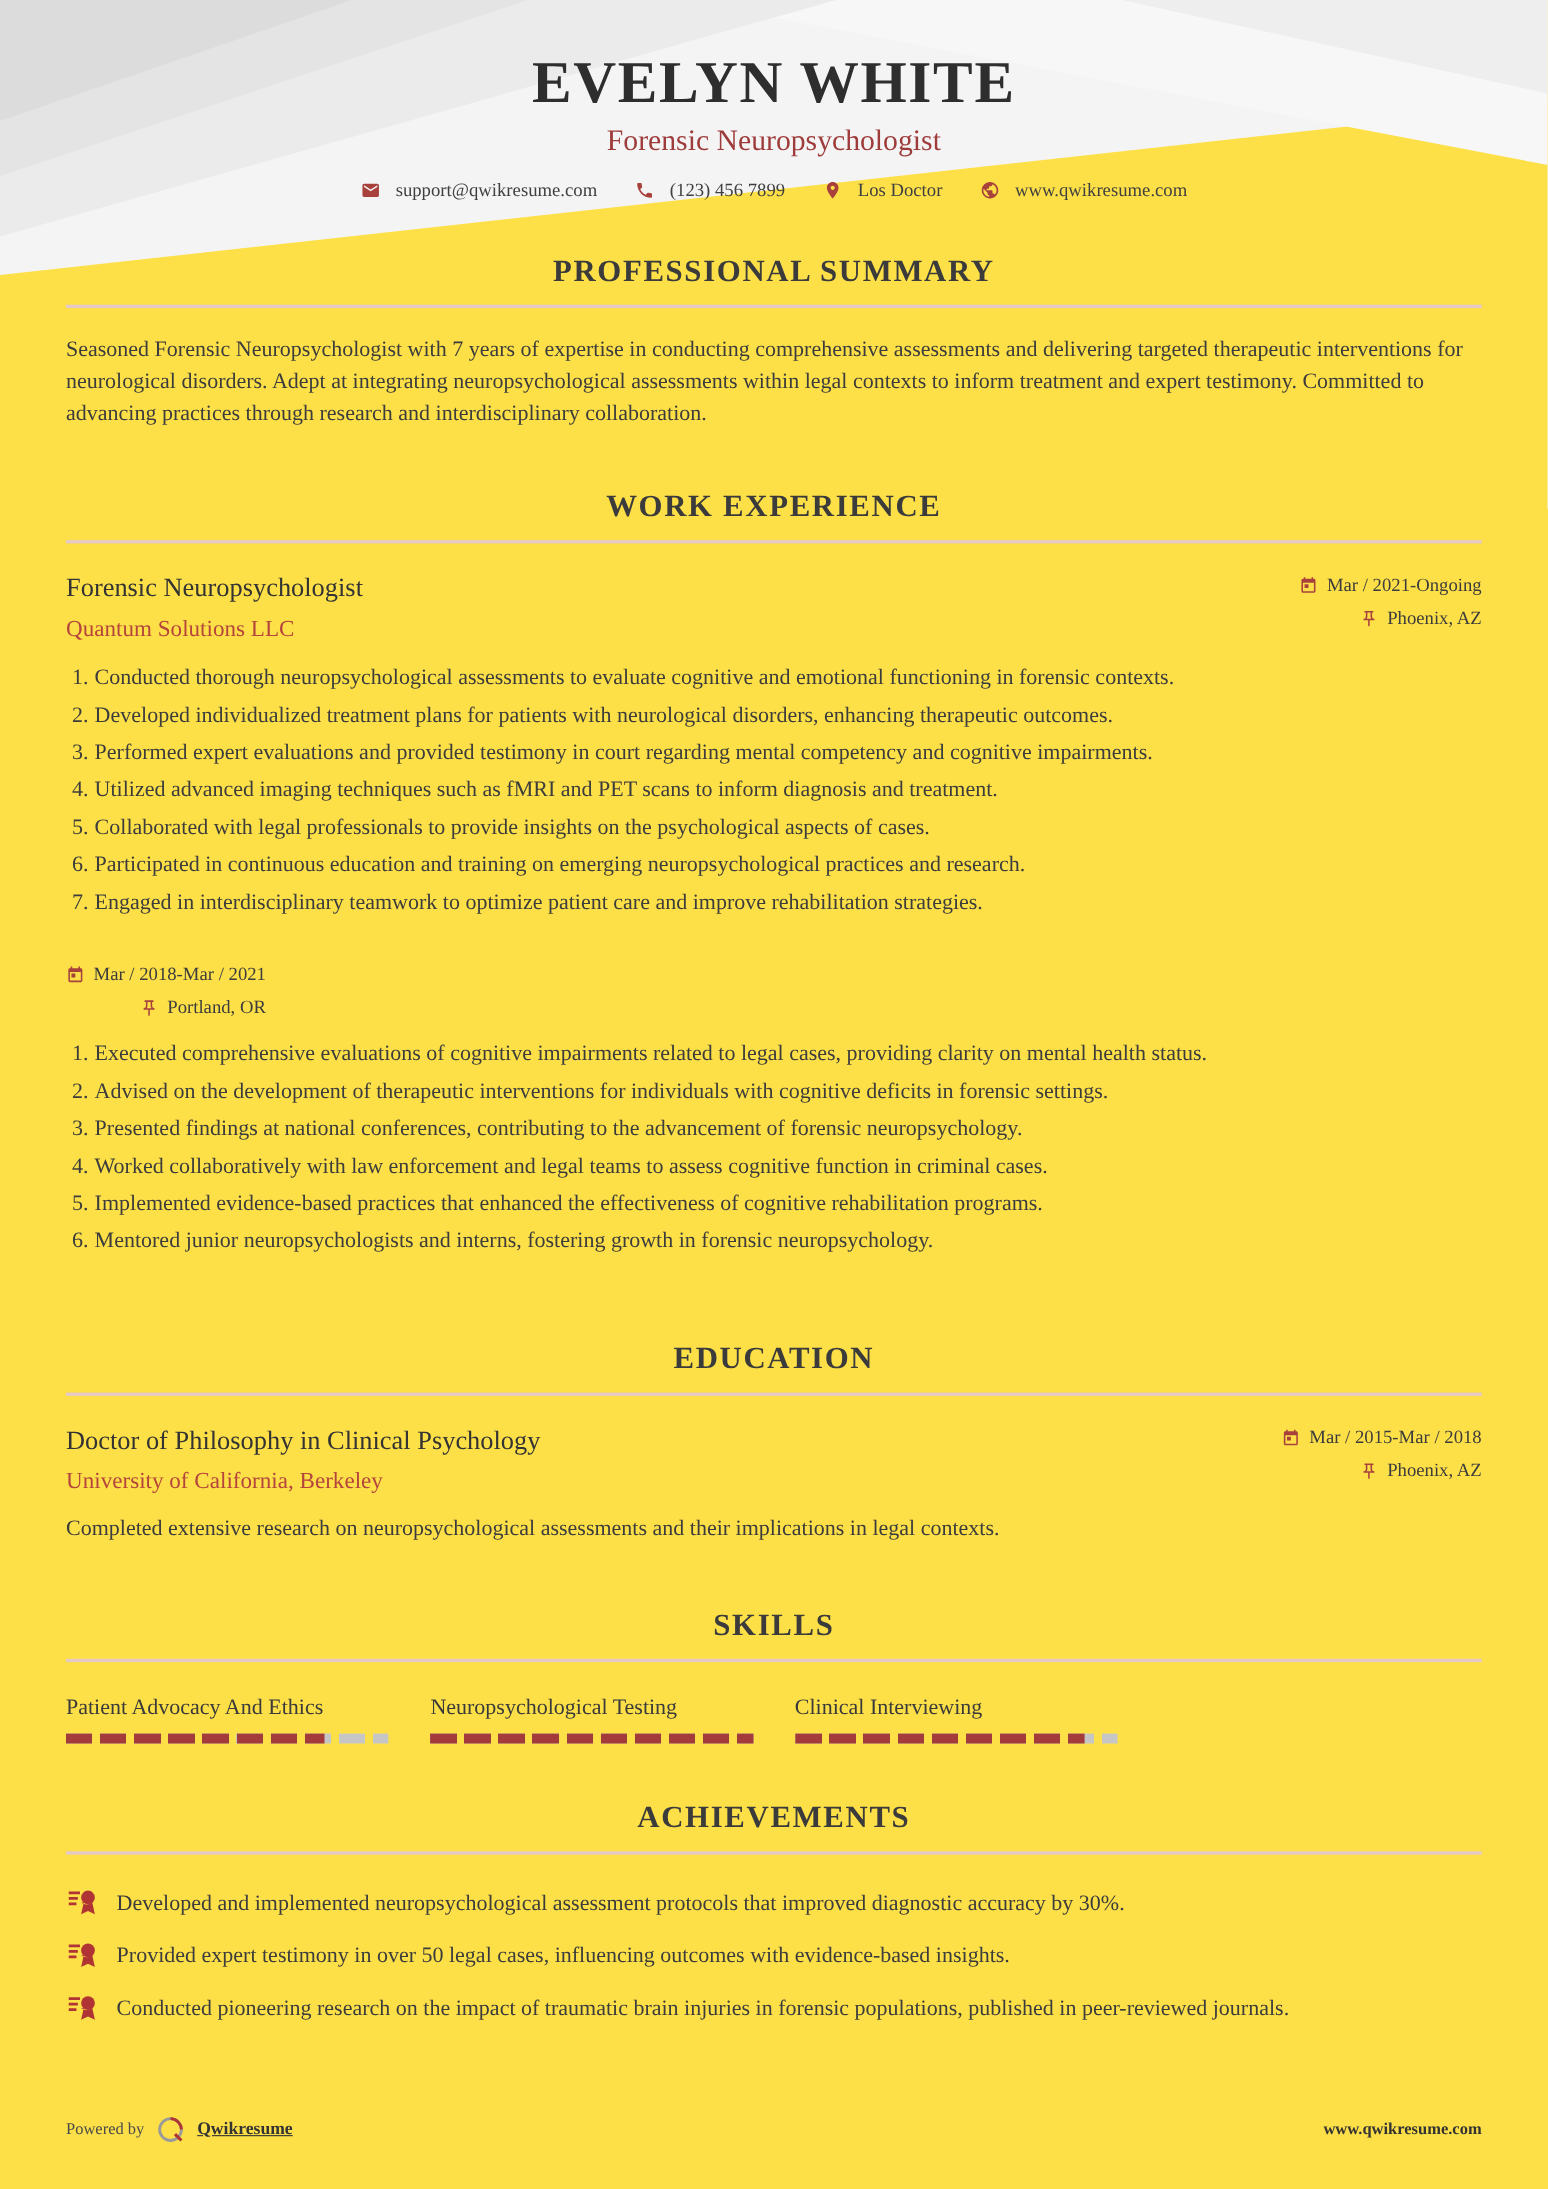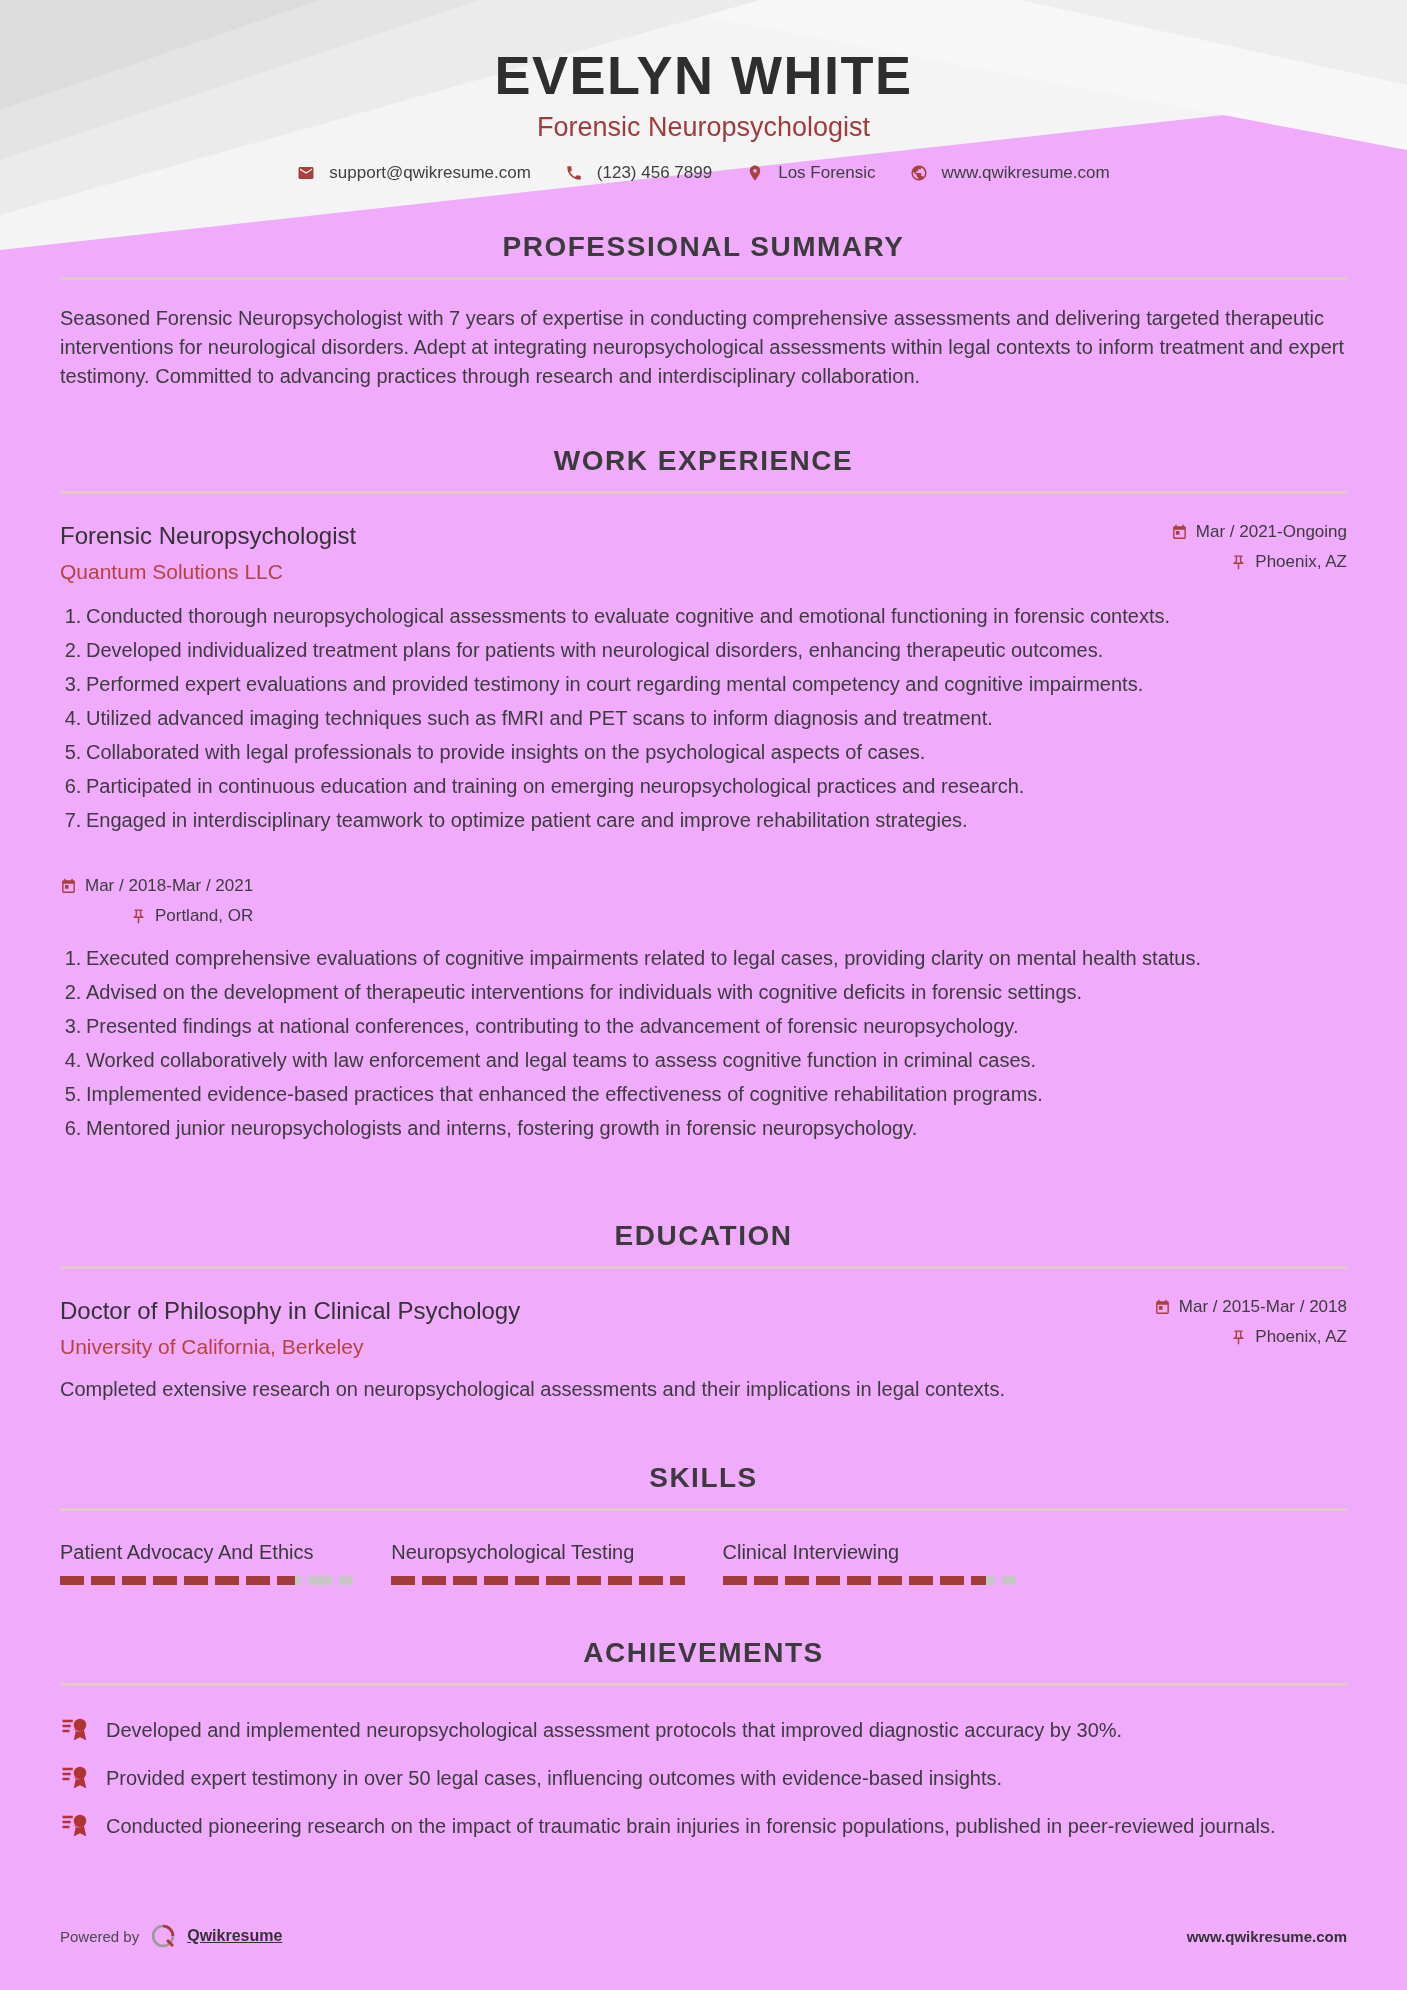--- a/index.html
+++ b/index.html
@@ -1,18 +1,18 @@
 <!DOCTYPE html>
 <html><head>
 <meta charset="utf-8">
 <style>
   * { margin:0; padding:0; box-sizing:border-box; }
   html,body { background:#ffffff; }
   body { font-family:"Liberation Sans", sans-serif; color:#3c3c3c; }
-  .page { width:1407px; height:1990px; margin:0 auto; position:relative; background:#f0abfc; overflow:hidden; display:flex; flex-direction:column; }
+  .page { width:1407px; height:1990px; margin:0 auto; position:relative; background:#fde047; overflow:hidden; display:flex; flex-direction:column;font-family:Liberation Serif, serif; }
   .header-bg { position:absolute; top:0; left:0; width:1407px; height:300px; z-index:0; pointer-events:none; }
   .content { position:relative; z-index:1; padding:0 60px; display:flex; flex-direction:column; flex:1 1 auto; }
 
   
   .hdr { text-align:center; padding-top:44px; }
   .hdr-name { font-size:54px; font-weight:800; letter-spacing:1.5px; color:#2e2e2e; }
   .hdr-title { font-size:27px; color:#9e3b3b; margin-top:6px; font-weight:500; }
   .contact-row { display:flex; justify-content:center; align-items:center; gap:34px; margin-top:20px; }
   .contact { display:flex; align-items:center; gap:14px; font-size:17px; color:#3f3f3f; text-decoration:none; cursor:pointer; }
   .cicon { width:18px; height:18px; color:#a8403c; display:inline-flex; }
@@ -104,21 +104,21 @@
               </svg>
           </span>
           <span>(123) 456 7899</span>
         </a>
         <a class="contact">
           <span class="cicon">
             <svg viewBox="0 0 24 24" fill="currentColor">
                 <path d="M12 2C8.13 2 5 5.13 5 9c0 5.25 7 13 7 13s7-7.75 7-13c0-3.87-3.13-7-7-7zm0 9.5c-1.38 0-2.5-1.12-2.5-2.5S10.62 6.5 12 6.5s2.5 1.12 2.5 2.5-1.12 2.5-2.5 2.5z"></path>
               </svg>
           </span>
-          <span>Los Forensic</span>
+          <span>Los Doctor</span>
         </a>
         <a class="contact">
           <span class="cicon">
             <svg viewBox="0 0 24 24" fill="currentColor">
                 <path d="M12 2C6.48 2 2 6.48 2 12s4.48 10 10 10 10-4.48 10-10S17.52 2 12 2zm-1 17.93c-3.95-.49-7-3.85-7-7.93 0-.62.08-1.21.21-1.79L9 15v1c0 1.1.9 2 2 2v1.93zm6.9-2.54c-.26-.81-1-1.39-1.9-1.39h-1v-3c0-.55-.45-1-1-1H8v-2h2c.55 0 1-.45 1-1V7h2c1.1 0 2-.9 2-2v-.41c2.93 1.19 5 4.06 5 7.41 0 2.08-.8 3.97-2.1 5.39z"></path>
               </svg>
           </span>
           <span>www.qwikresume.com</span>
         </a>
       </div>

